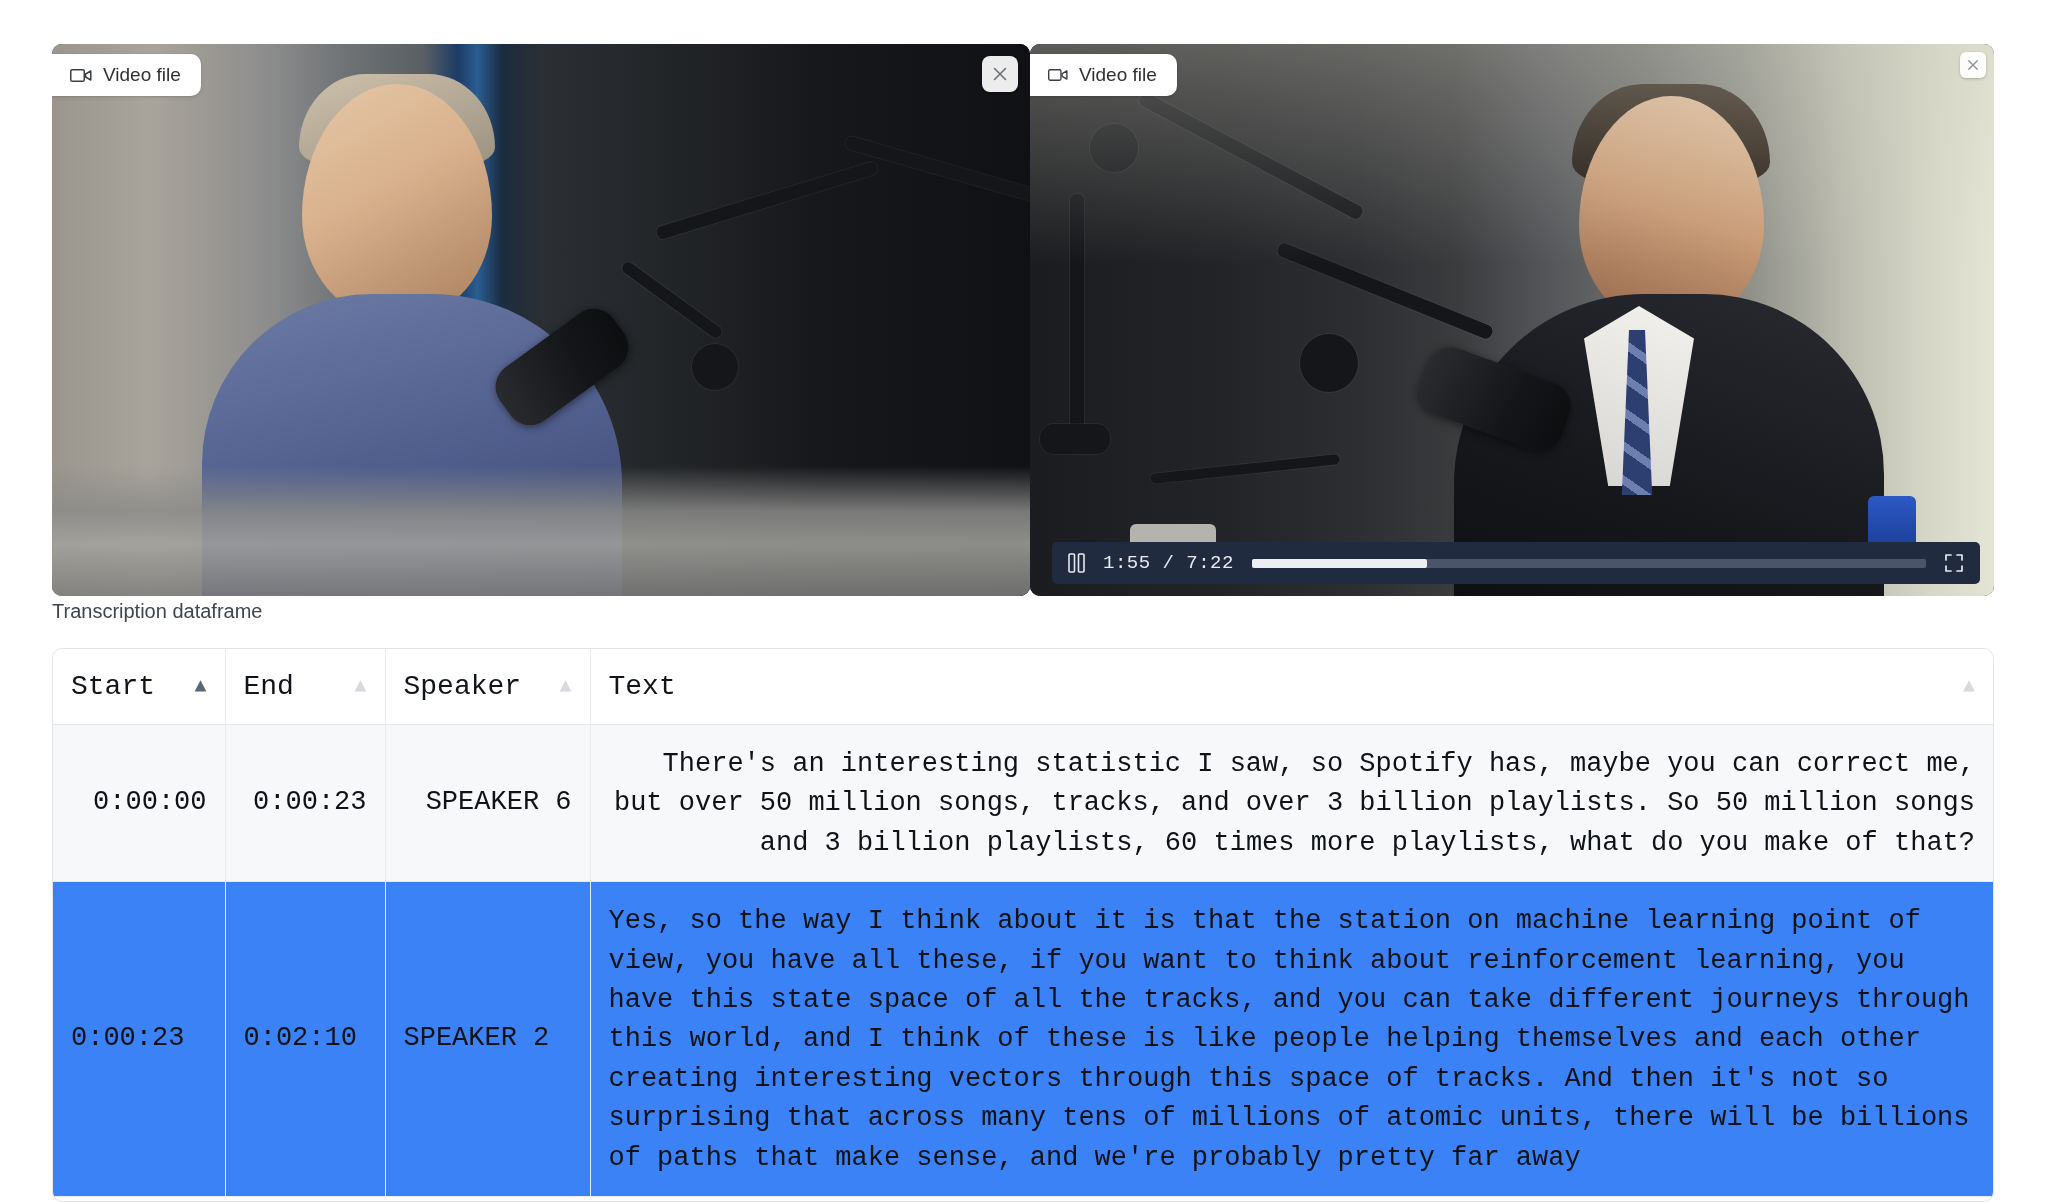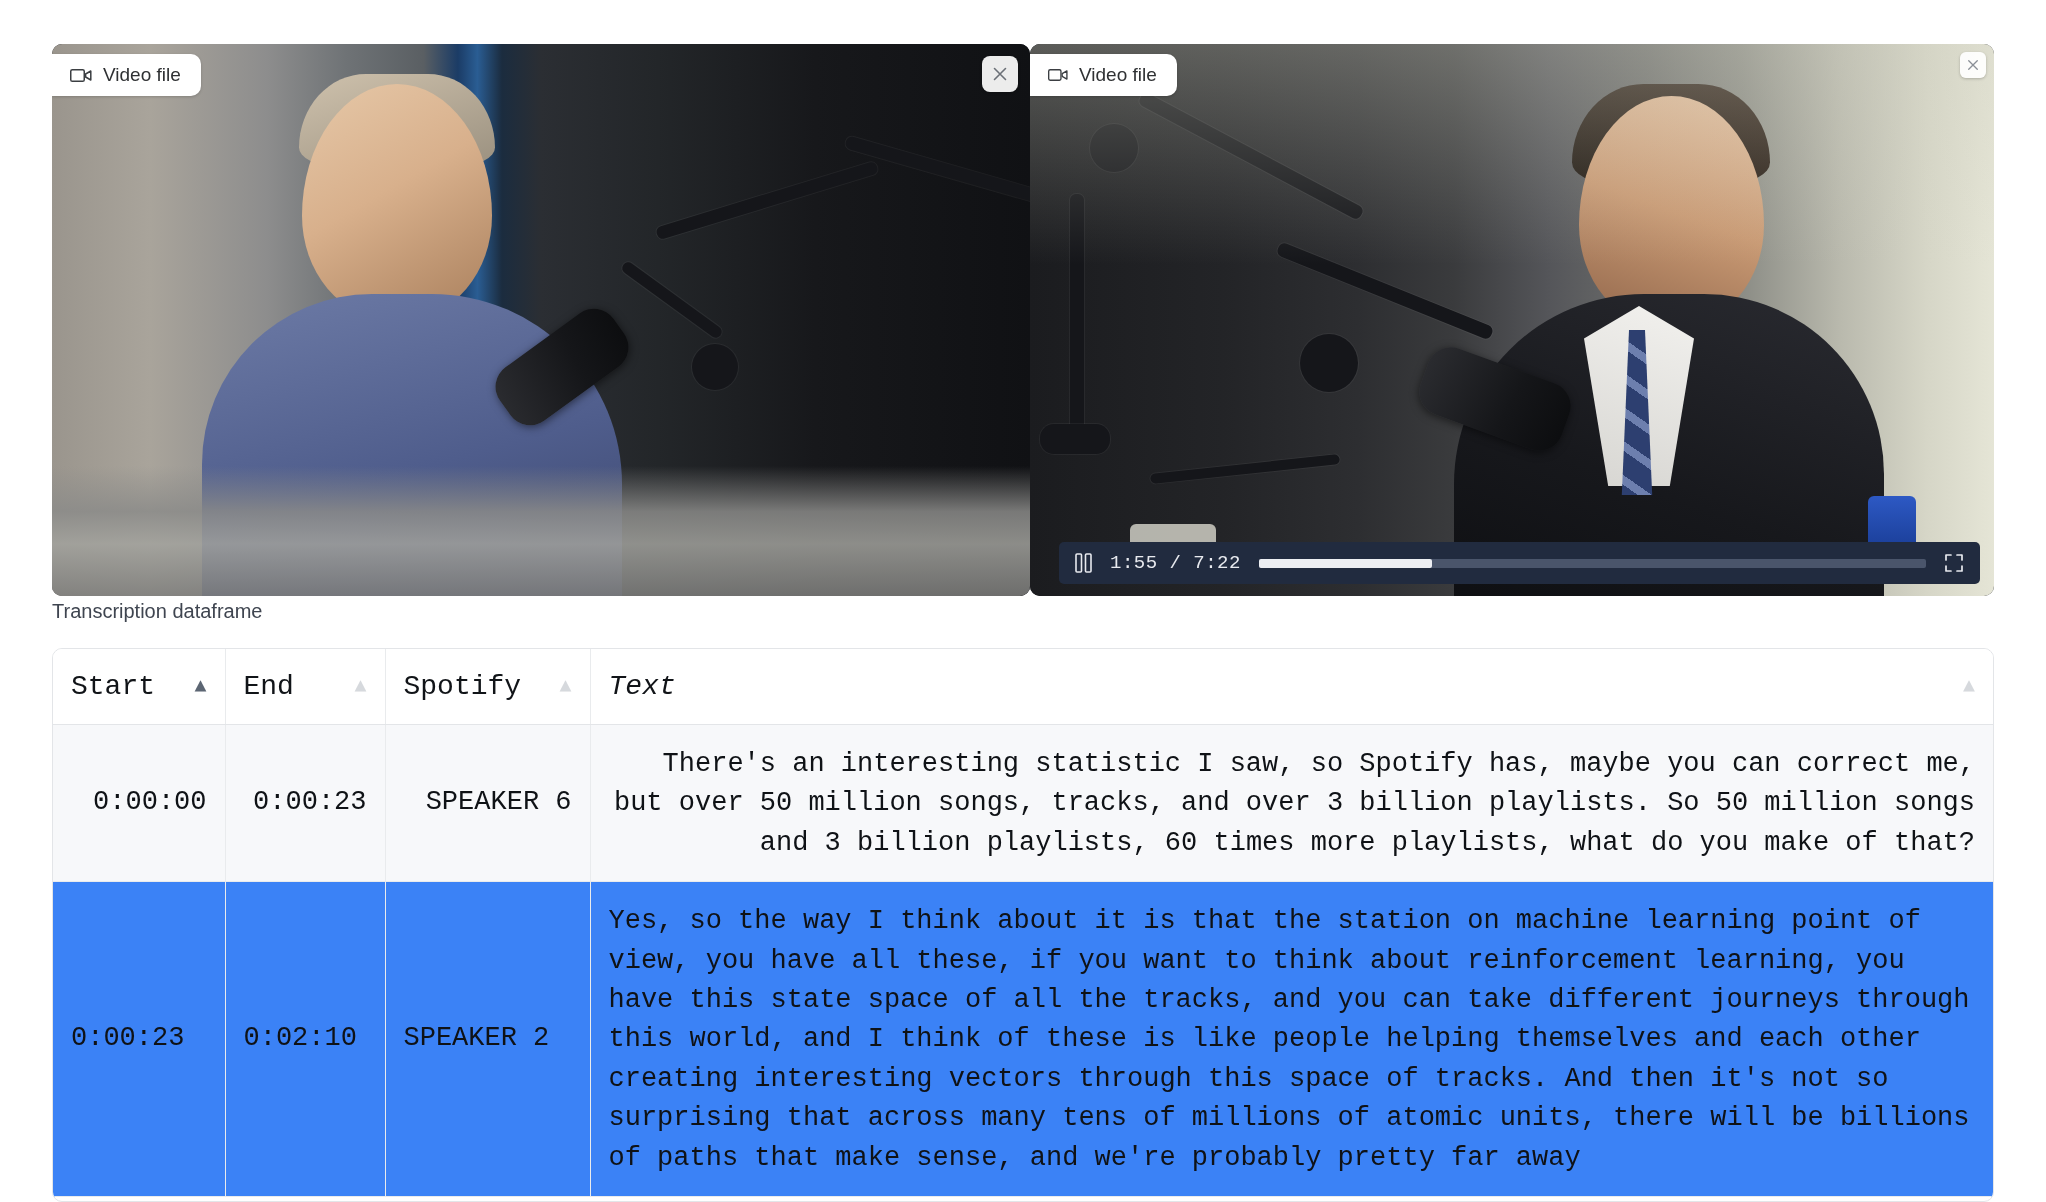--- a/index.html
+++ b/index.html
@@ -159,21 +159,21 @@
     display: flex; align-items: center; justify-content: center;
     box-shadow: 0 1px 3px rgba(0,0,0,.22);
     cursor: pointer;
     z-index: 6;
   }
   .close-btn.small { width: 26px; height: 26px; top: 8px; right: 8px; border-radius:6px; }
 
   
   .controls {
     position: absolute;
-    left: 29px; right: 14px; bottom: 12px;
+    left: 22px; right: 14px; bottom: 12px;
     height: 42px;
     background: #212b3f;
     border-radius: 5px;
     display: flex; align-items: center;
     padding: 0 16px;
     gap: 18px;
     z-index: 5;
   }
   .ctl-btn { display:flex; align-items:center; cursor:pointer; }
   .time {
@@ -228,21 +228,21 @@
     border-bottom: 1px solid #e3e5e8;
     border-right: 1px solid #e9ebed;
     padding: 22px 18px;
     font-size: 28px;
     font-weight: 400;
     color: #111418;
     text-align: left;
     vertical-align: middle;
     height: 74px;
   }
-  thead th:last-child { border-right: none; font-style: italic; }
+  thead th:last-child { border-right: none; }
   .th-inner { display:flex; align-items:center; justify-content: space-between; gap: 20px; }
   .sort-arrow { font-size: 20px; line-height: 1; color: #d6d9dd; }
   .sort-arrow.active { color: #5c6673; }
 
   tbody td {
     border-bottom: 1px solid #e9ebed;
     border-right: 1px solid #e9ebed;
     padding: 18px 18px;
     font-size: 27px;
     color: #0f1216;
@@ -366,21 +366,21 @@
             </div>
           </th>
           <th>
             <div class="th-inner">
               <span>End</span>
               <span class="sort-arrow">▲</span>
             </div>
           </th>
           <th>
             <div class="th-inner">
-              <span>Spotify</span>
+              <span>Speaker</span>
               <span class="sort-arrow">▲</span>
             </div>
           </th>
           <th>
             <div class="th-inner">
               <span>Text</span>
               <span class="sort-arrow">▲</span>
             </div>
           </th>
         </tr>

